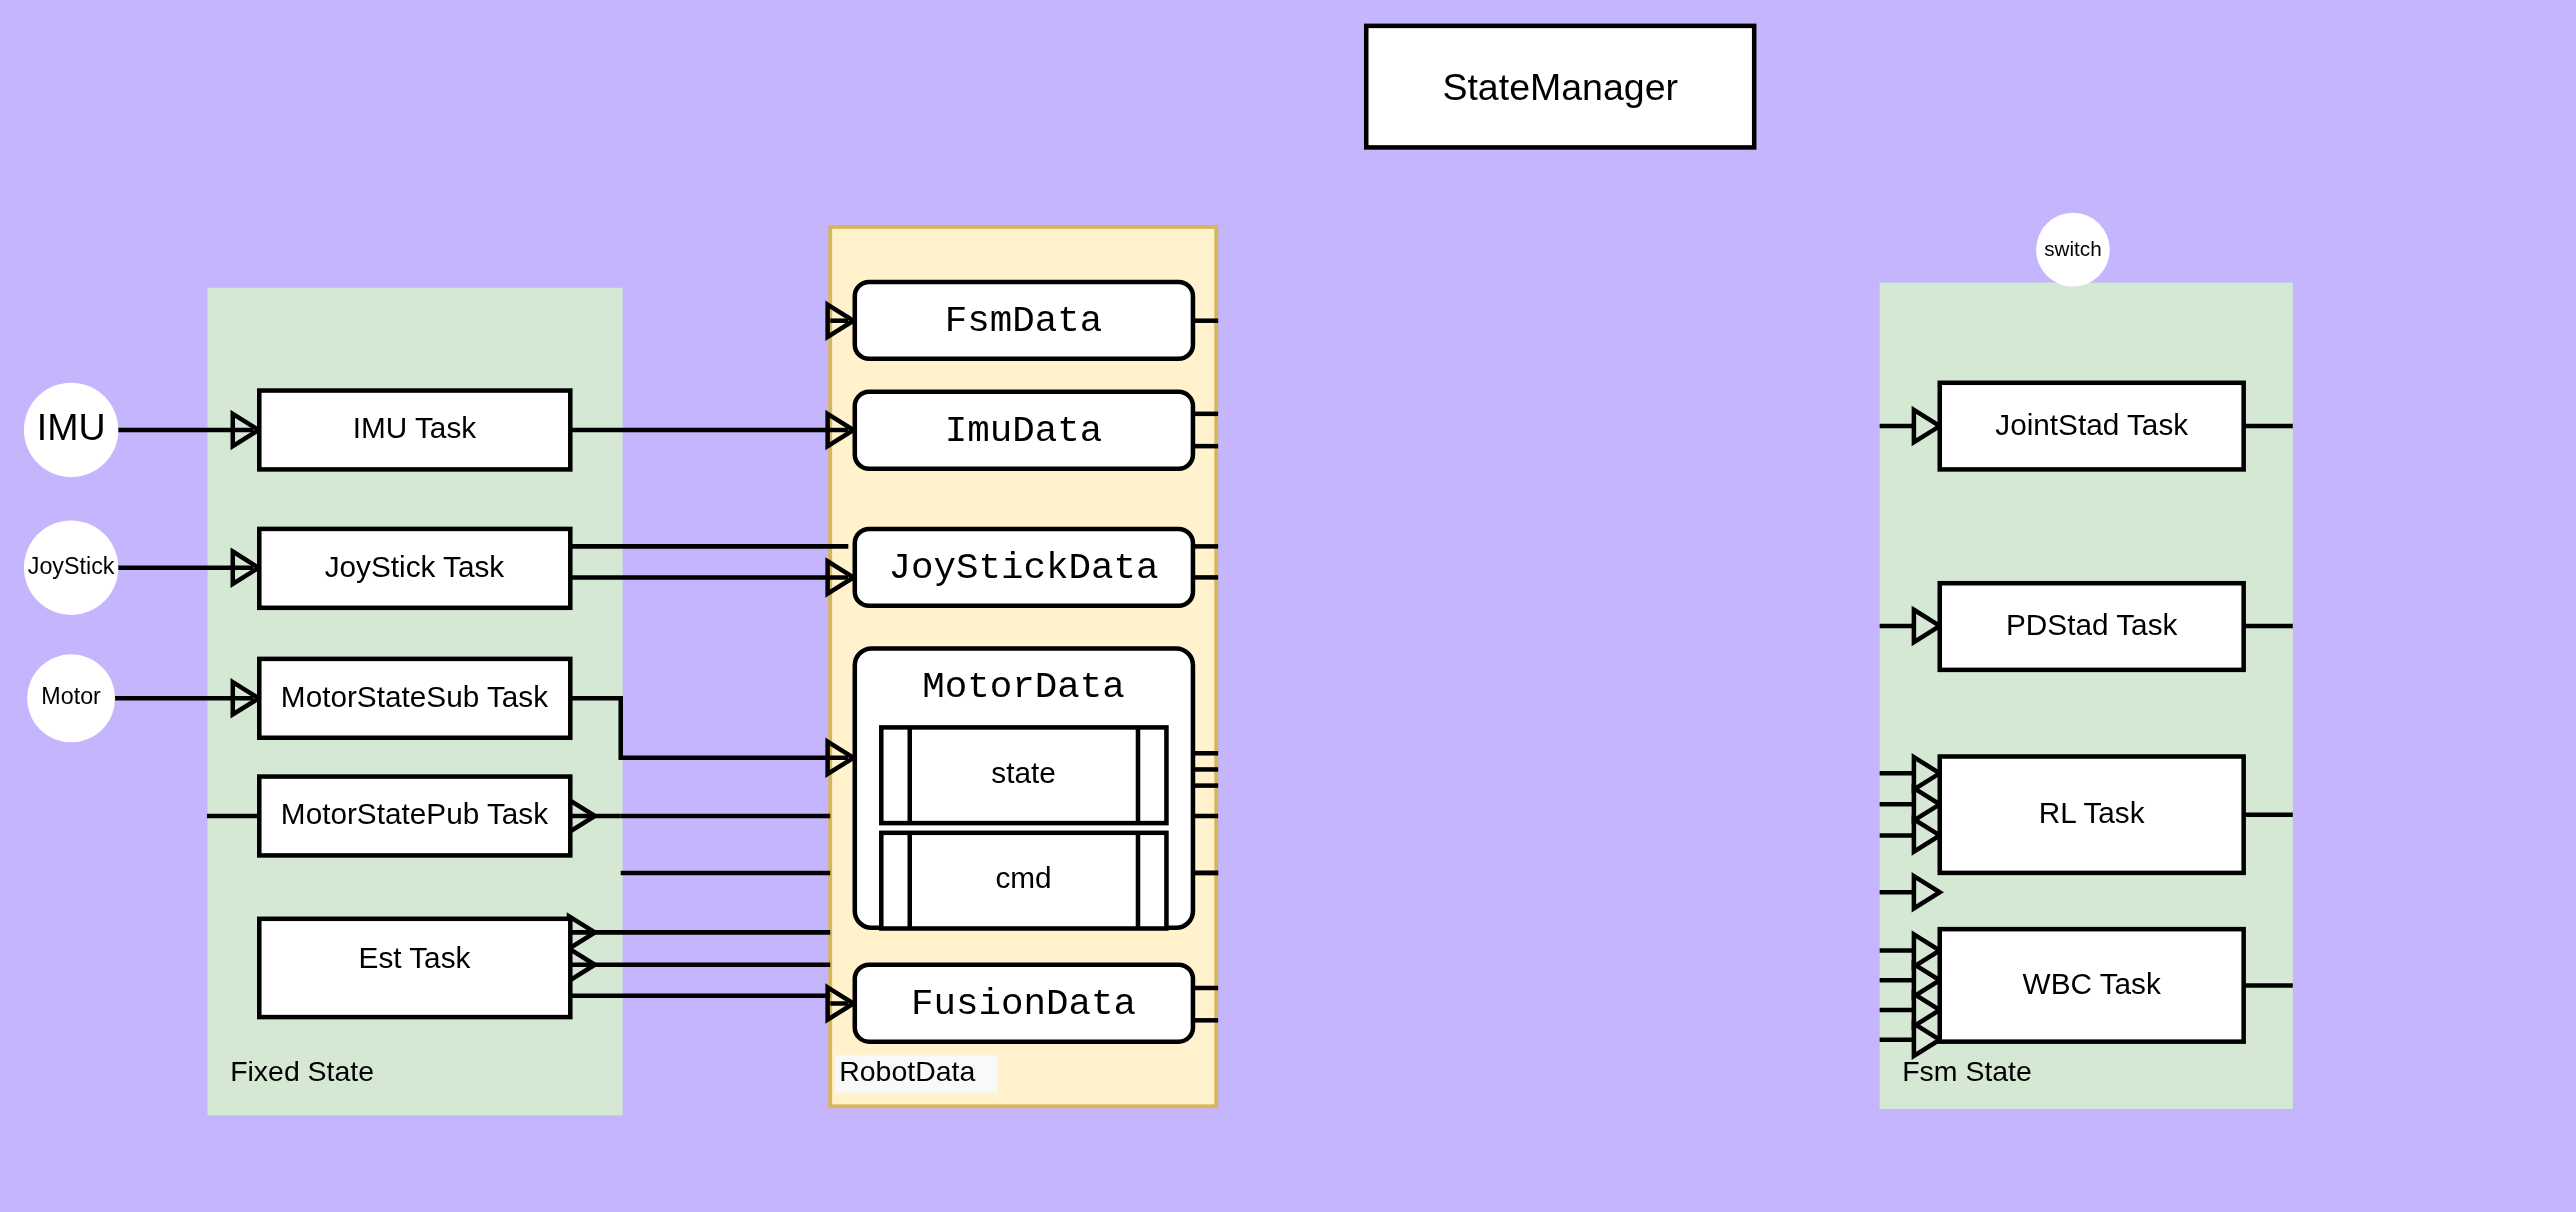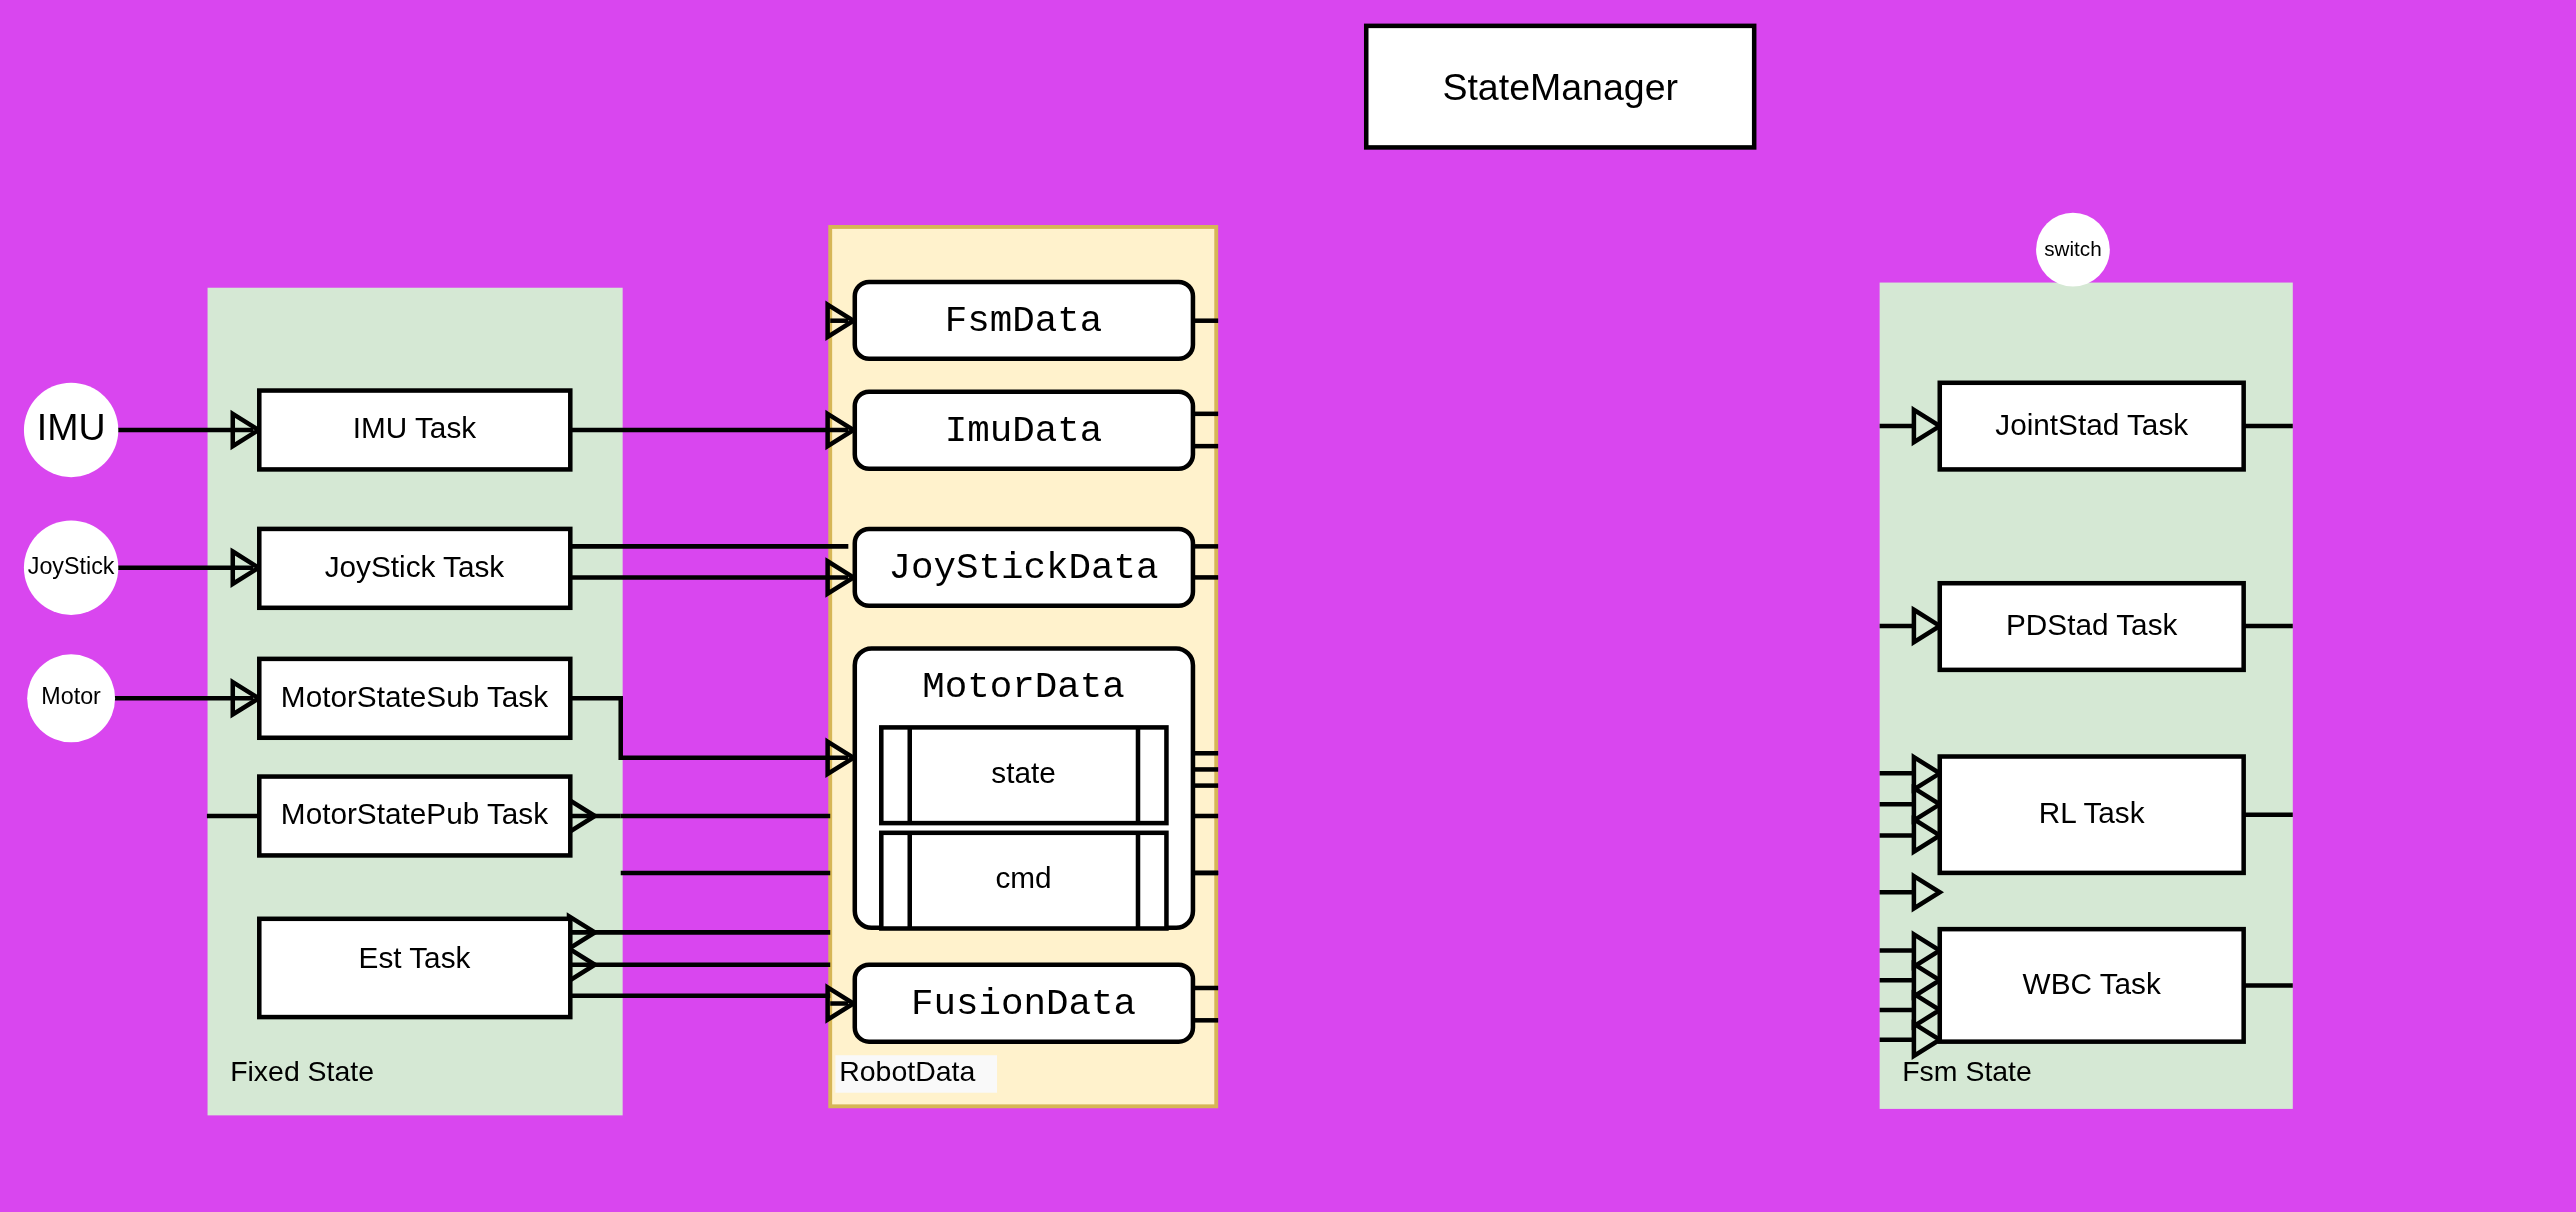--- a/index.html
+++ b/index.html
@@ -1,17 +1,17 @@
 <!DOCTYPE html>
 <html style="font-size:10.3px"><head>
 <meta charset="utf-8">
 <style>
   html,body{margin:0;padding:0;background:#000;}
   body{width:2576px;height:1213px;overflow:hidden;font-family:"Liberation Sans",sans-serif;}
-  #stage{position:relative;width:2576px;height:1213px;background:#d946ef;}
+  #stage{position:relative;width:2576px;height:1213px;background:#c4b5fd;}
   svg.diagram{position:absolute;inset:0;width:2576px;height:1213px;display:block;}
   .fill-green{fill:#d5e8d4;}
   .fill-yellow{fill:#fff2cc;}
   .stroke-yellow{stroke:#d6b656;stroke-width:6;}
   .stroke-none{stroke:none;}
   .box{fill:#ffffff;stroke:#000000;stroke-width:7;}
   .ellipse{fill:#ffffff;stroke:none;}
   .line{stroke:#000000;stroke-width:7;fill:none;}
   .lbl{font-family:"Liberation Sans",sans-serif;fill:#000;text-anchor:middle;dominant-baseline:middle;}
   .lbl-mono{font-family:"Liberation Mono","DejaVu Sans Mono",monospace;fill:#000;text-anchor:middle;dominant-baseline:middle;}

